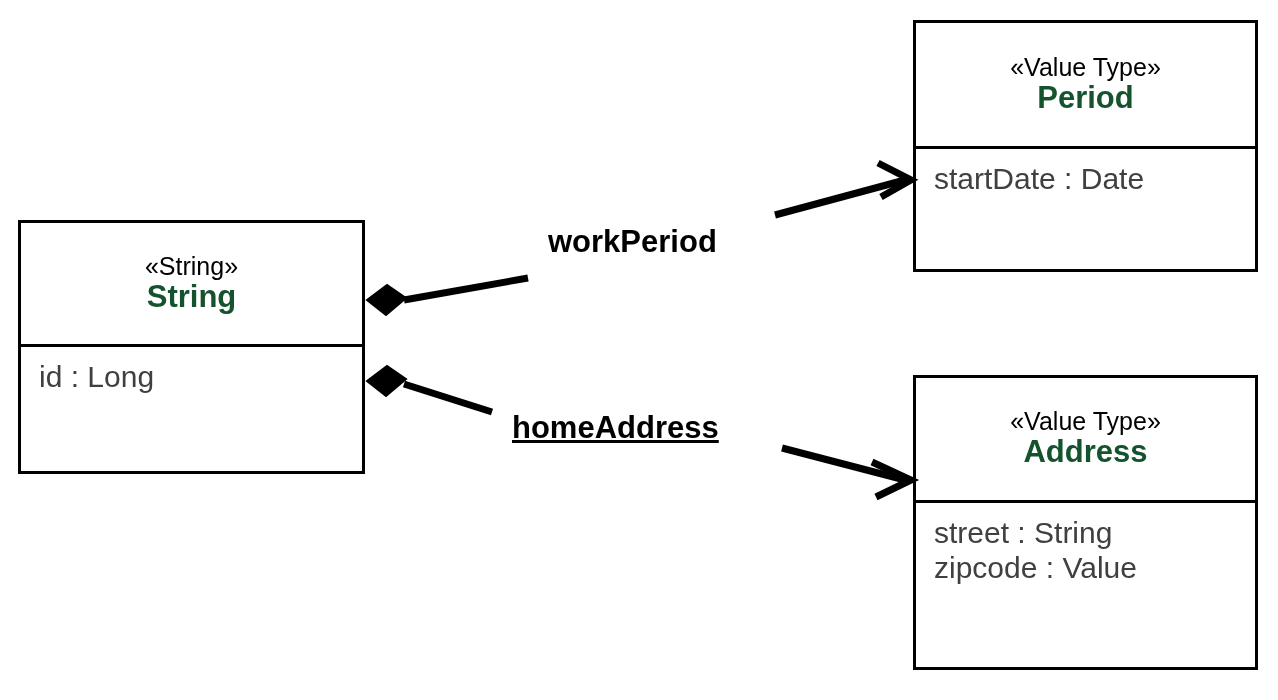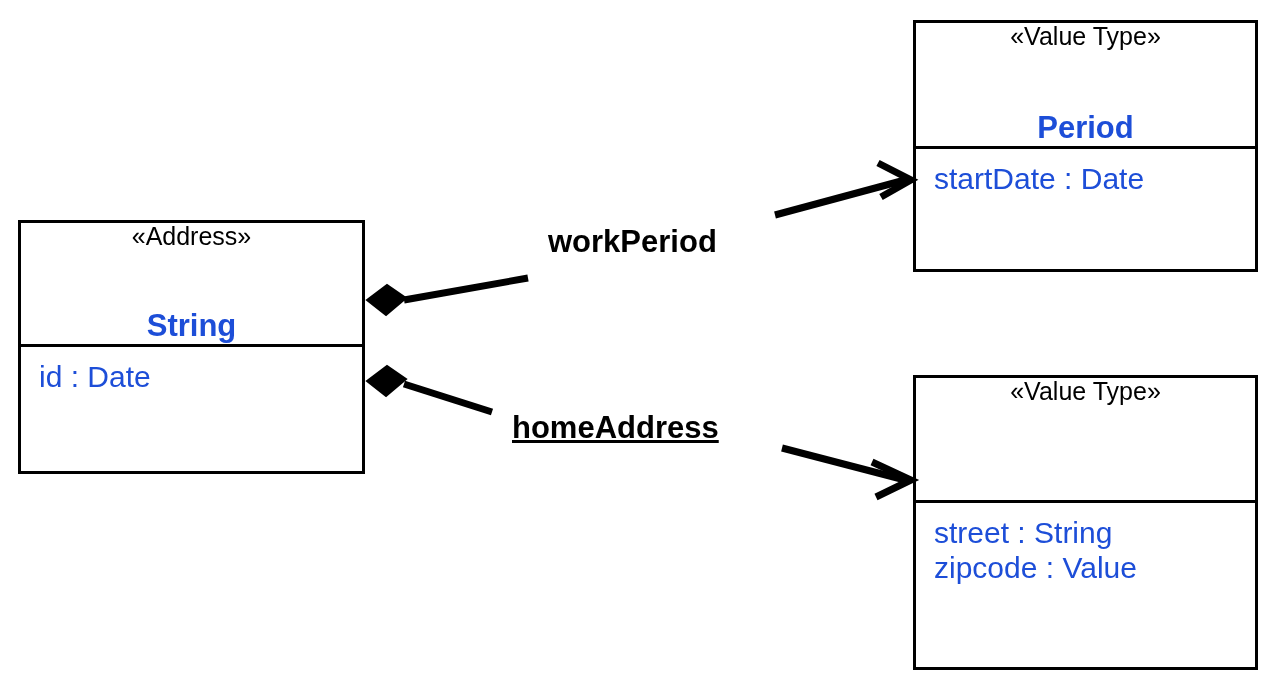--- a/index.html
+++ b/index.html
@@ -25,50 +25,50 @@
     background: #ffffff;
     border: 3px solid #000000;
     display: flex;
     flex-direction: column;
   }
   .class-header {
     box-sizing: border-box;
     display: flex;
     flex-direction: column;
     align-items: center;
-    justify-content: space-between;
+    justify-content: center;
     border-bottom: 3px solid #000000;
   }
   .stereotype {
     font-size: 25px;
     line-height: 1.08;
     font-weight: 400;
     color: #000000;
     letter-spacing: 0px;
     white-space: nowrap;
   }
   .class-name {
     font-size: 31px;
     line-height: 1.12;
     font-weight: bold;
-    color: #1d4ed8;
+    color: #14532d;
     white-space: nowrap;
   }
   .class-attributes {
     box-sizing: border-box;
     padding: 12px 0 10px 18px;
     display: flex;
     flex-direction: column;
     justify-content: flex-start;
   }
   .attribute {
     font-size: 30px;
     line-height: 1.17;
     font-weight: 400;
-    color: #1d4ed8;
+    color: #404040;
     white-space: nowrap;
   }
   .assoc-label {
     position: absolute;
     font-size: 31px;
     font-weight: bold;
     color: #000000;
     white-space: nowrap;
     line-height: 1;
   }
@@ -81,41 +81,42 @@
     pointer-events: none;
   }
 </style>
 </head>
 <body>
 
 <div id="diagram-canvas">
 
   <div class="uml-class" id="class-member" style="left:18px; top:220px; width:347px; height:254px;">
     <div class="class-header" style="height:124px;">
-      <div class="stereotype">«Address»</div>
+      <div class="stereotype">«String»</div>
       <div class="class-name">String</div>
     </div>
     <div class="class-attributes">
-      <div class="attribute">id : Date</div>
+      <div class="attribute">id : Long</div>
     </div>
   </div>
 
   <div class="uml-class" id="class-period" style="left:913px; top:20px; width:345px; height:252px;">
     <div class="class-header" style="height:126px;">
       <div class="stereotype">«Value Type»</div>
       <div class="class-name">Period</div>
     </div>
     <div class="class-attributes">
       <div class="attribute">startDate : Date</div>
     </div>
   </div>
 
   <div class="uml-class" id="class-address" style="left:913px; top:375px; width:345px; height:295px;">
     <div class="class-header" style="height:125px;">
       <div class="stereotype">«Value Type»</div>
+      <div class="class-name">Address</div>
     </div>
     <div class="class-attributes">
       <div class="attribute">street : String</div>
       <div class="attribute">zipcode : Value</div>
     </div>
   </div>
 
   <svg id="connector-layer" viewBox="0 0 1278 700" width="1278" height="700">
 
     <g>

